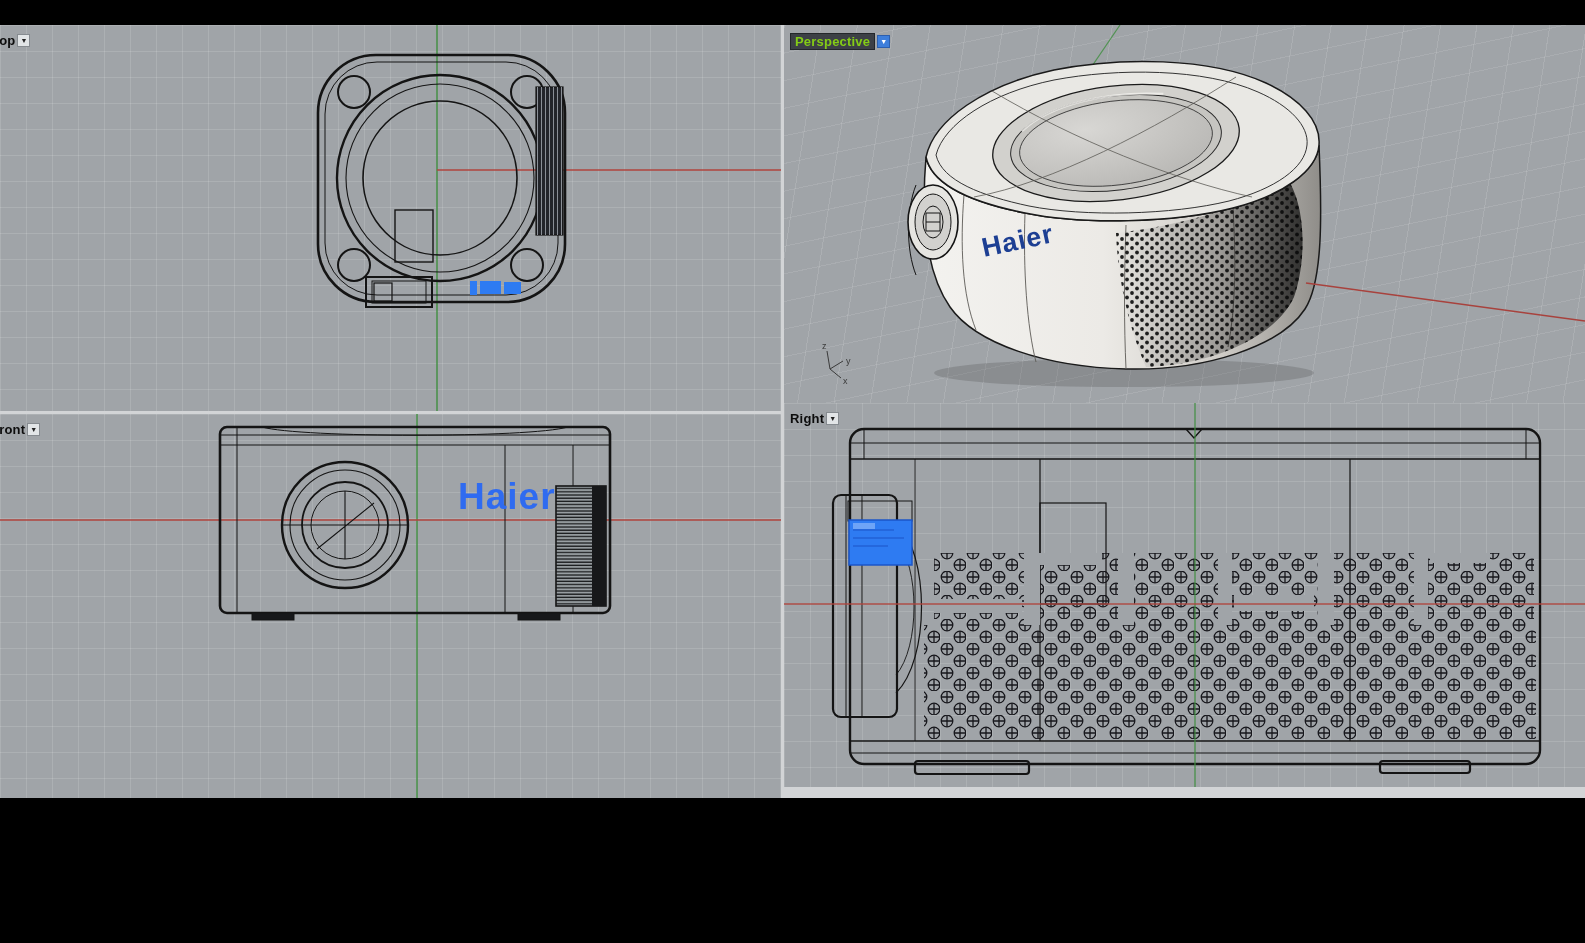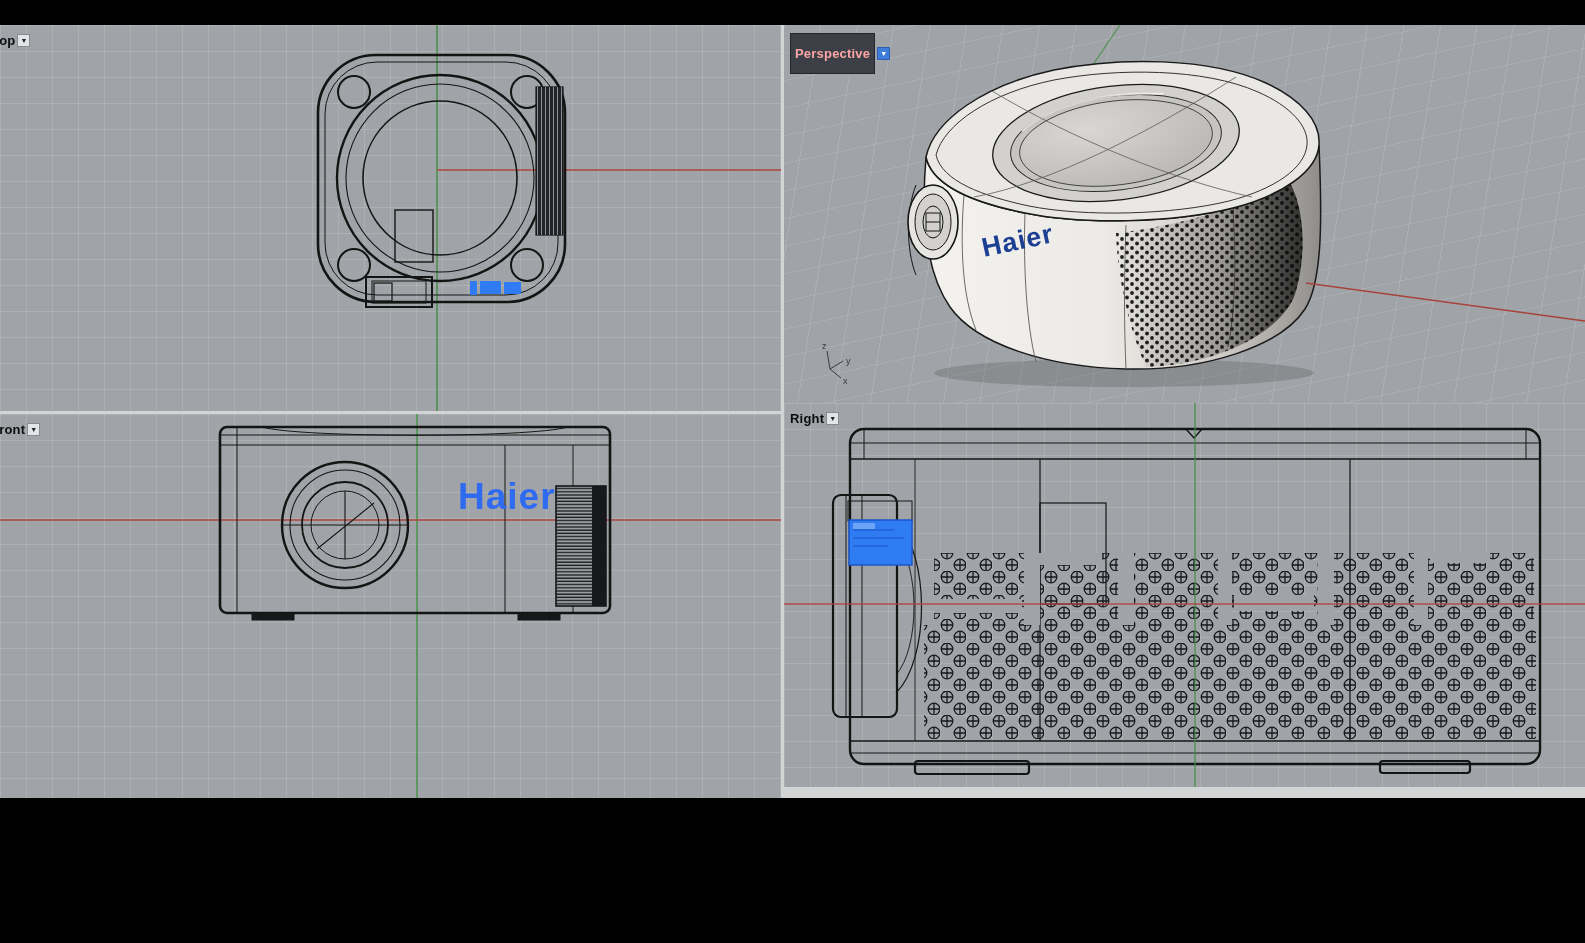--- a/index.html
+++ b/index.html
@@ -16,21 +16,21 @@
   .vp.persp{
     background-image:
       repeating-linear-gradient(99deg, rgba(255,255,255,.12) 0 1px, transparent 1px 36px),
       repeating-linear-gradient(168deg, rgba(255,255,255,.10) 0 1px, transparent 1px 27px);}
   #vp-top{left:0;top:0;width:781px;height:386px;}
   #vp-persp{left:784px;top:0;width:801px;height:386px;}
   #vp-front{left:0;top:389px;width:781px;height:384px;}
   #vp-right{left:784px;top:378px;width:801px;height:384px;}
   .vp-label-row{position:absolute;top:8px;display:flex;align-items:center;gap:2px;z-index:5;}
   .vp-title{font-size:13px;font-weight:bold;color:#0d0d0d;letter-spacing:.2px;}
-  .vp-title.active{color:#fca5a5;background:#3c4046;border:1px solid #23262a;padding:12px 4px;line-height:15px;}
+  .vp-title.active{color:#84cc16;background:#3c4046;border:1px solid #23262a;padding:0 4px;line-height:15px;}
   .vp-arrow{width:13px;height:13px;background:#e2e5e7;border:1px solid #868b90;
             font-size:7px;line-height:12px;text-align:center;color:#222;box-sizing:border-box;}
   .vp-arrow.active{background:#3d7edb;border-color:#2c5fae;color:#fff;}
   svg{position:absolute;left:0;top:0;}
   svg text{font-family:"Liberation Sans",sans-serif;}
 </style>
 </head>
 <body>
 
 <div class="screen">

